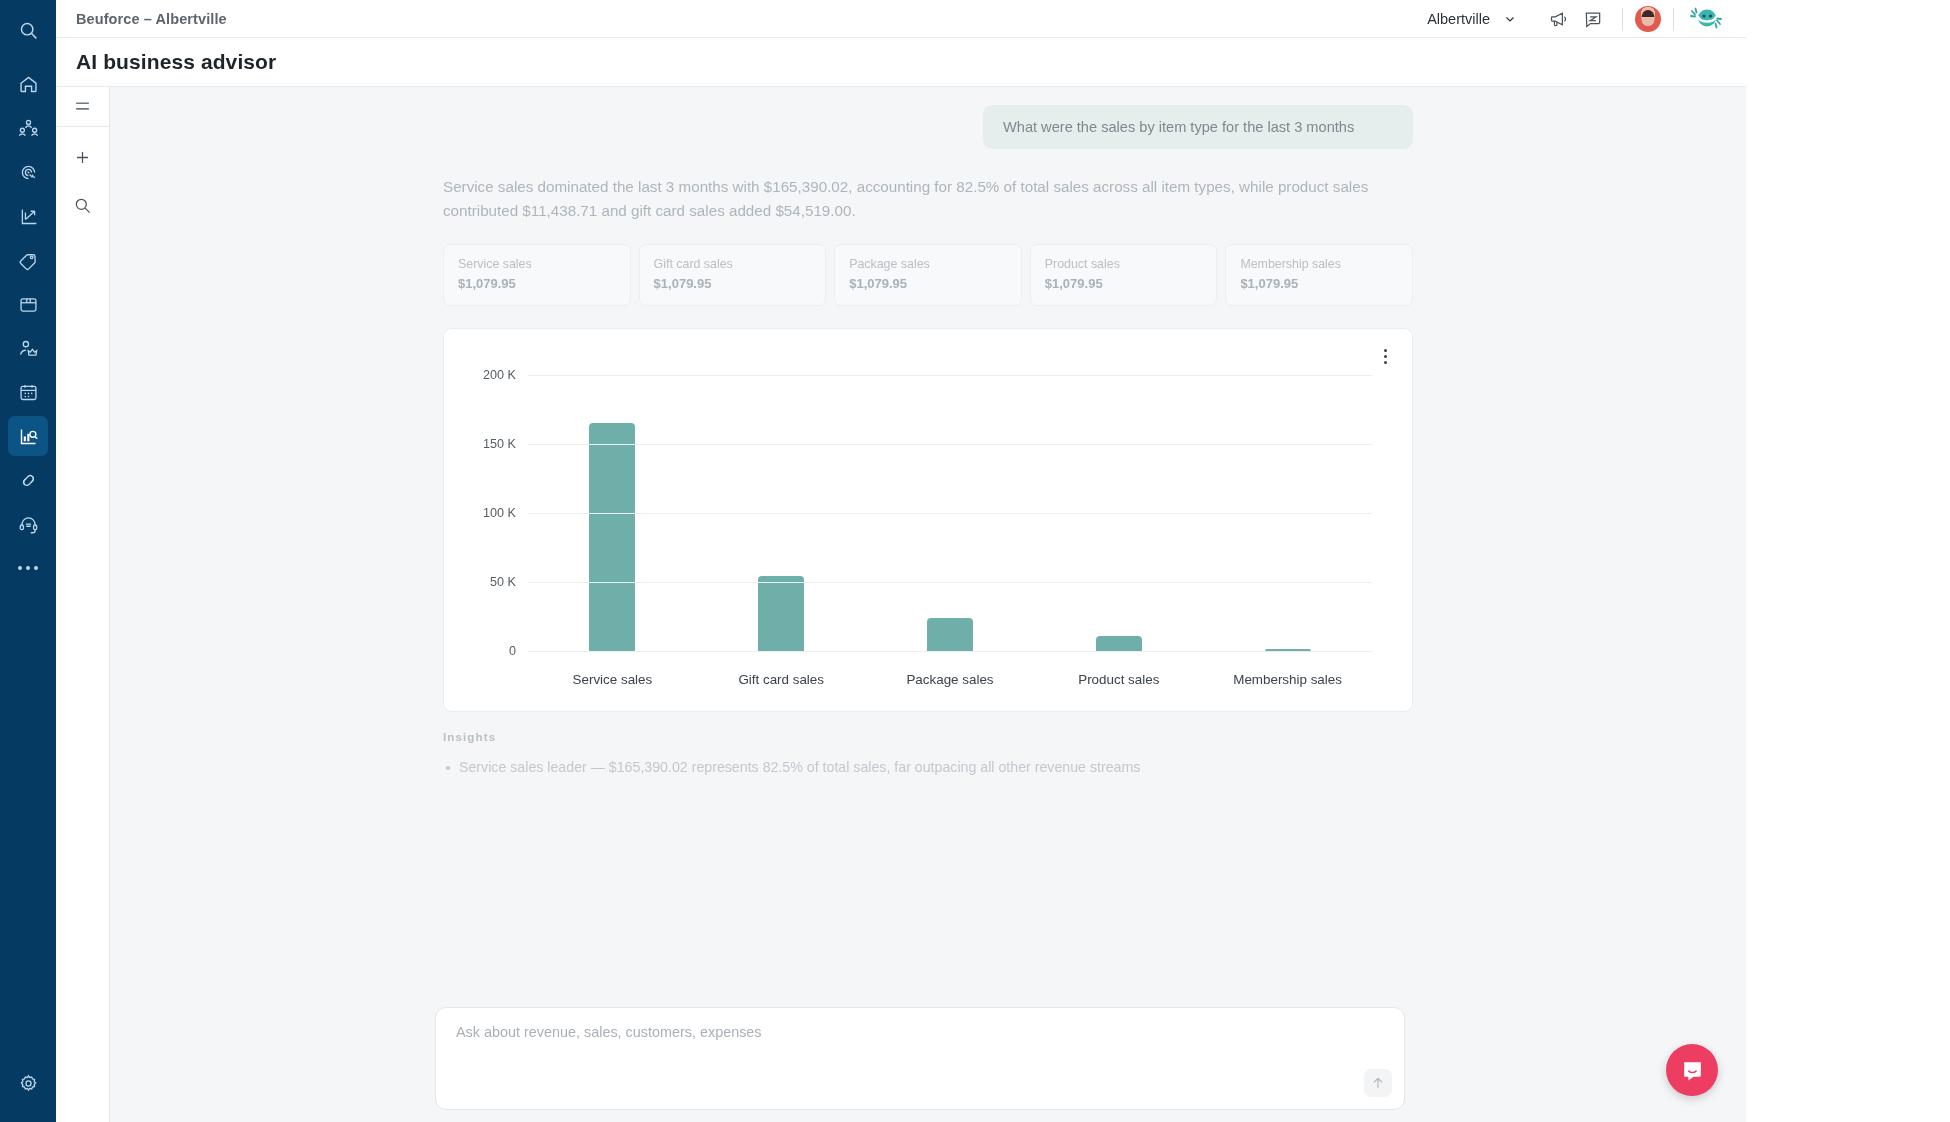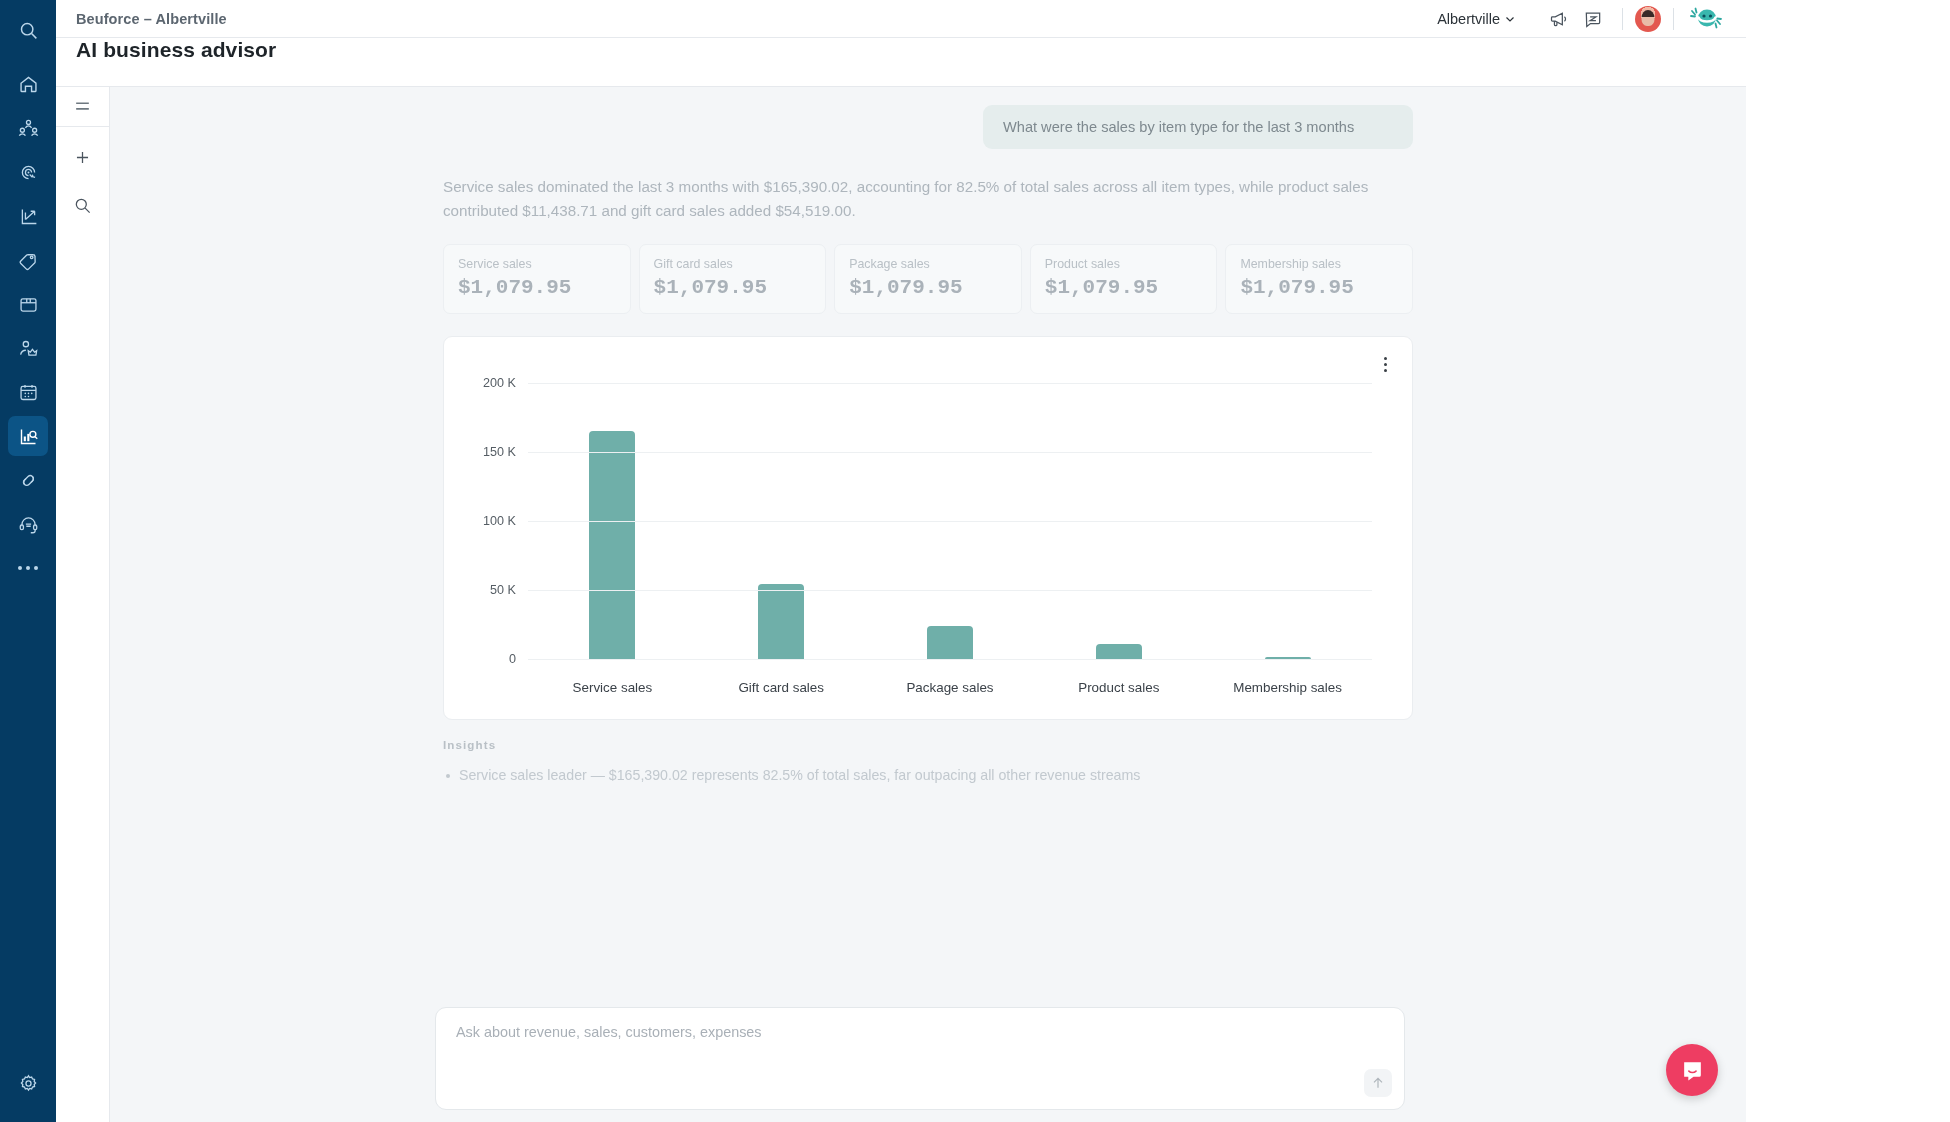--- a/index.html
+++ b/index.html
@@ -34,21 +34,21 @@
 
   
   .topbar {
     height: 38px; flex: 0 0 38px; background: #fff;
     border-bottom: 1px solid #E6E9ED;
     display: flex; align-items: center; padding: 0 20px;
   }
   .brand { font-size: 14.5px; color: #5C6670; font-weight: 600; letter-spacing: .1px; }
   .tb-right { margin-left: auto; display: flex; align-items: center; gap: 0; }
   .loc {
-    display: flex; align-items: center; gap: 4px; font-size: 14.5px;
+    display: flex; align-items: center; gap: 14px; font-size: 14.5px;
     color: #2B3238; cursor: pointer; margin-right: 26px;
   }
   .tb-ico {
     width: 34px; height: 34px; display: flex; align-items: center; justify-content: center;
     color: #4A545E; cursor: pointer;
   }
   .tb-sep { width: 1px; height: 22px; background: #DCE1E6; margin: 0 12px; }
   .avatar {
     width: 26px; height: 26px; border-radius: 50%; cursor: pointer;
     background: radial-gradient(circle at 50% 32%, #F2B9A6 0 34%, #E3584F 34% 100%);
@@ -56,21 +56,21 @@
   }
   .avatar::after {
     content: ""; position: absolute; left: 50%; top: 4px; width: 13px; height: 16px;
     transform: translateX(-50%); border-radius: 50% 50% 42% 42%;
     background: linear-gradient(#3A2B28 0 46%, #E8BCA8 46% 100%);
   }
   .mascot { width: 40px; height: 28px; position: relative; cursor: pointer; }
 
   
   .pagehead {
-    height: 49px; flex: 0 0 49px; background: #fff; display: flex; align-items: flex-start;
+    height: 49px; flex: 0 0 49px; background: #fff; display: flex; align-items: center;
     padding: 0 20px; border-bottom: 1px solid #E6E9ED;
   }
   .pagehead h1 { font-size: 21px; font-weight: 600; color: #1E2429; letter-spacing: .1px; }
 
   
   .body { flex: 1 1 auto; display: flex; min-height: 0; background: #15803d; }
   .subnav {
     width: 54px; flex: 0 0 54px; background: #fff; border-right: 1px solid #E6E9ED;
     display: flex; flex-direction: column; align-items: center;
   }
@@ -100,21 +100,21 @@
   .summary {
     margin-top: 26px; font-size: 15.2px; line-height: 1.55; color: #AEB6BD; max-width: 950px;
   }
 
   .metrics { display: flex; gap: 8px; margin-top: 22px; }
   .metric {
     flex: 1 1 0; background: #F7F9FA; border: 1px solid #ECEFF2; border-radius: 7px;
     padding: 12px 14px 14px;
   }
   .metric .k { font-size: 12.4px; color: #B9C0C6; margin-bottom: 5px; }
-  .metric .v { font-size: 21px; color: #AAB2B9; font-weight: 700; font-family: Liberation Mono, monospace; }
+  .metric .v { font-size: 13px; color: #AAB2B9; font-weight: 700; }
 
   .card {
     margin-top: 22px; background: #fff; border: 1px solid #EAEDF0; border-radius: 9px;
     padding: 20px 22px 18px; position: relative;
   }
   .card-title {
     font-size: 12.6px; font-weight: 700; letter-spacing: 1.05px; color: #30373D;
     text-transform: uppercase;
   }
   .kebab {

